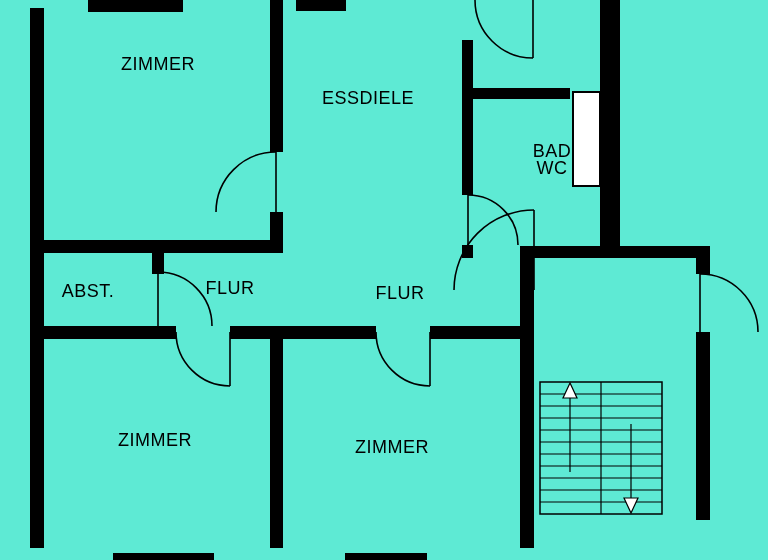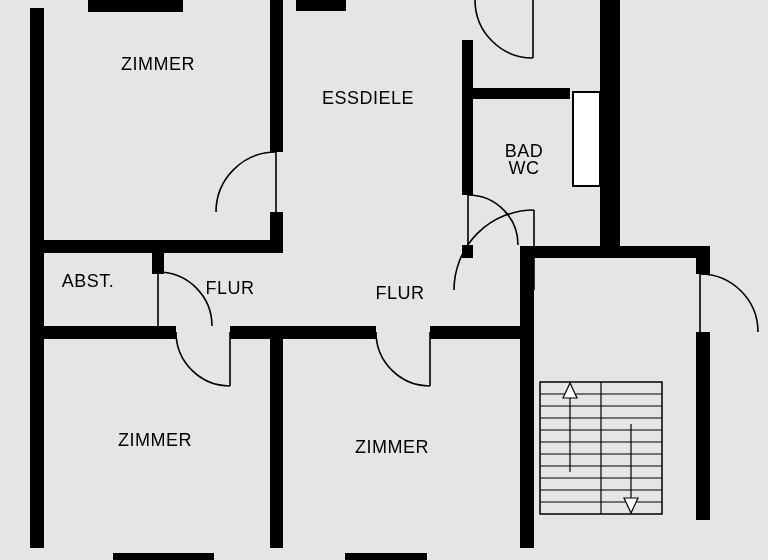--- a/index.html
+++ b/index.html
@@ -1,19 +1,19 @@
 <!DOCTYPE html>
 <html><head>
 <meta charset="utf-8">
 <style>
   html,body{margin:0;padding:0;background:#ffffff;}
   .floorplan{
     position:relative;
     width:768px;height:560px;
-    background:#e5e5e5;
+    background:#5eead4;
     overflow:hidden;
     font-family:"Liberation Sans", sans-serif;
   }
   .plan-svg{position:absolute;left:0;top:0;}
   .room-label{
     position:absolute;
     transform:translate(-50%,-50%);
     font-size:18px;
     letter-spacing:0.5px;
     color:#000;
@@ -117,26 +117,26 @@
         <line class="thin" x1="631" y1="424" x2="631" y2="498"></line>
         <polygon class="arrowhead" points="631,513 624,498 638,498"></polygon>
       </g>
     </g>
   </svg>
 
   <div class="room-label" style="left:158px;top:64px">ZIMMER</div>
 
   <div class="room-label" style="left:368px;top:98px">ESSDIELE</div>
 
-  <div class="room-label" style="left:524px;top:160px">
+  <div class="room-label" style="left:552px;top:160px">
     <div>BAD</div>
     <div>WC</div>
   </div>
 
-  <div class="room-label" style="left:88px;top:281px">ABST.</div>
+  <div class="room-label" style="left:88px;top:291px">ABST.</div>
 
   <div class="room-label" style="left:230px;top:288px">FLUR</div>
 
   <div class="room-label" style="left:400px;top:293px">FLUR</div>
 
   <div class="room-label" style="left:155px;top:440px">ZIMMER</div>
 
   <div class="room-label" style="left:392px;top:447px">ZIMMER</div>
 
 </div>

